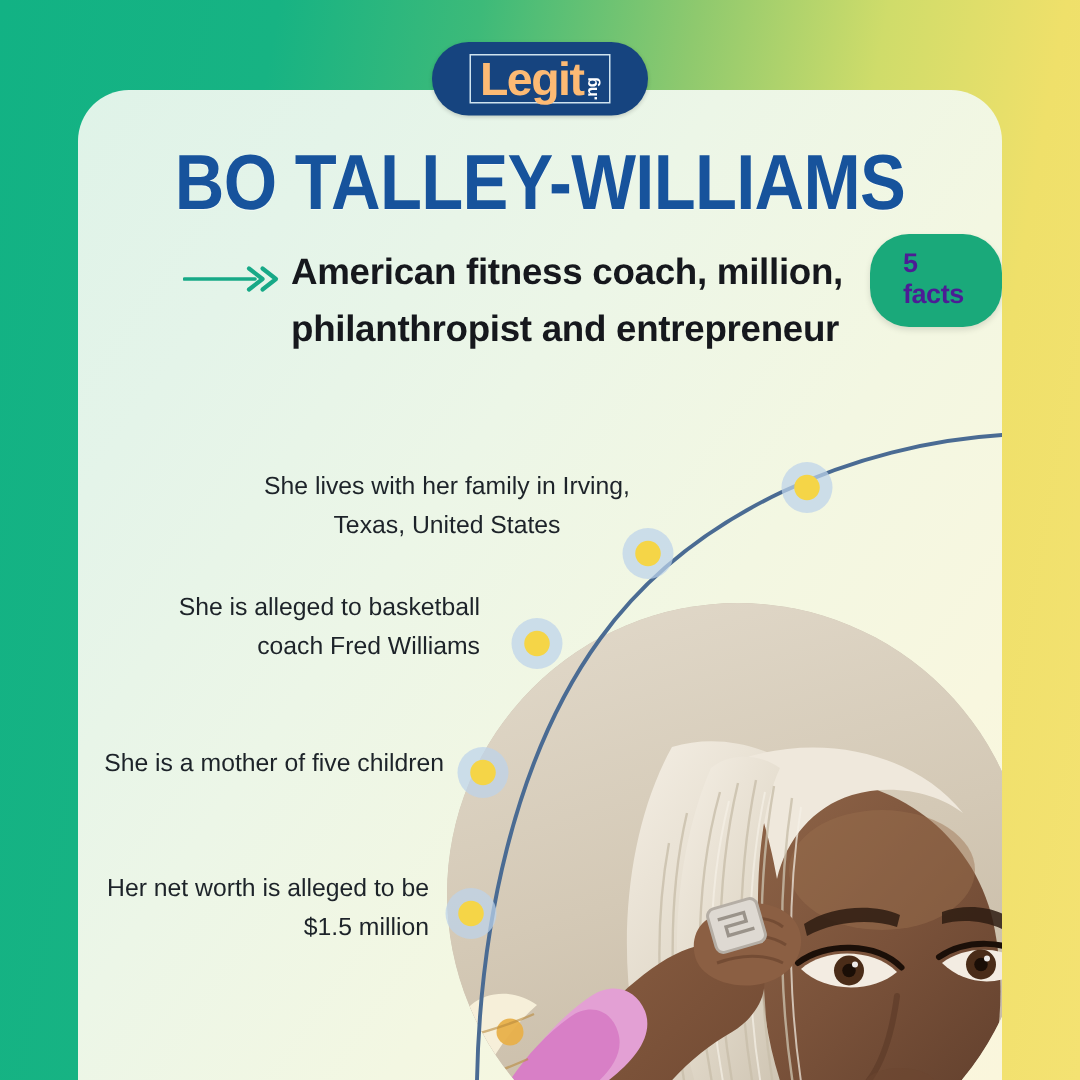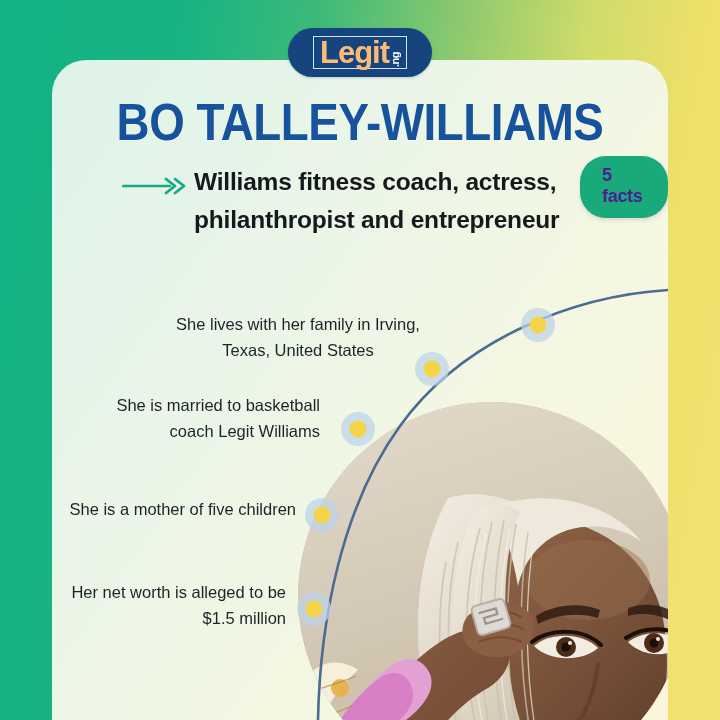--- a/index.html
+++ b/index.html
@@ -329,29 +329,29 @@
     </svg>
 
     <div id="title">BO TALLEY-WILLIAMS</div>
 
     <div id="subtitle-row">
       <svg id="arrow-icon" viewBox="0 0 66 18">
         <path d="M1 9 L 48 9" stroke="#17a987" stroke-width="2.4" stroke-linecap="round" fill="none"></path>
         <path d="M44 2 L 53 9 L 44 16" stroke="#17a987" stroke-width="2.8" fill="none" stroke-linecap="round" stroke-linejoin="round"></path>
         <path d="M53 2 L 62 9 L 53 16" stroke="#17a987" stroke-width="2.8" fill="none" stroke-linecap="round" stroke-linejoin="round"></path>
       </svg>
-      <div id="subtitle">Williams fitness coach, actress, philanthropist and entrepreneur</div>
+      <div id="subtitle">American fitness coach, million, philanthropist and entrepreneur</div>
     </div>
 
     <div id="facts-pill">5 facts</div>
 
 
     <div class="fact center" style="left:116px; top:252px; width:260px;">She lives with her family in Irving, Texas, United States</div>
 
-    <div class="fact right" style="left:36px; top:333px; width:232px;">She is married to basketball coach Legit Williams</div>
+    <div class="fact right" style="left:36px; top:333px; width:232px;">She is alleged to basketball coach Fred Williams</div>
 
     <div class="fact right" style="left:8px; top:437px; width:236px;">She is a mother of five children</div>
 
     <div class="fact right" style="left:-8px; top:520px; width:242px;">Her net worth is alleged to be $1.5 million</div>
 
   </div>
 
   <div id="logo-badge">
     <div id="logo-inner">
       <span id="logo-word">Legit</span>

